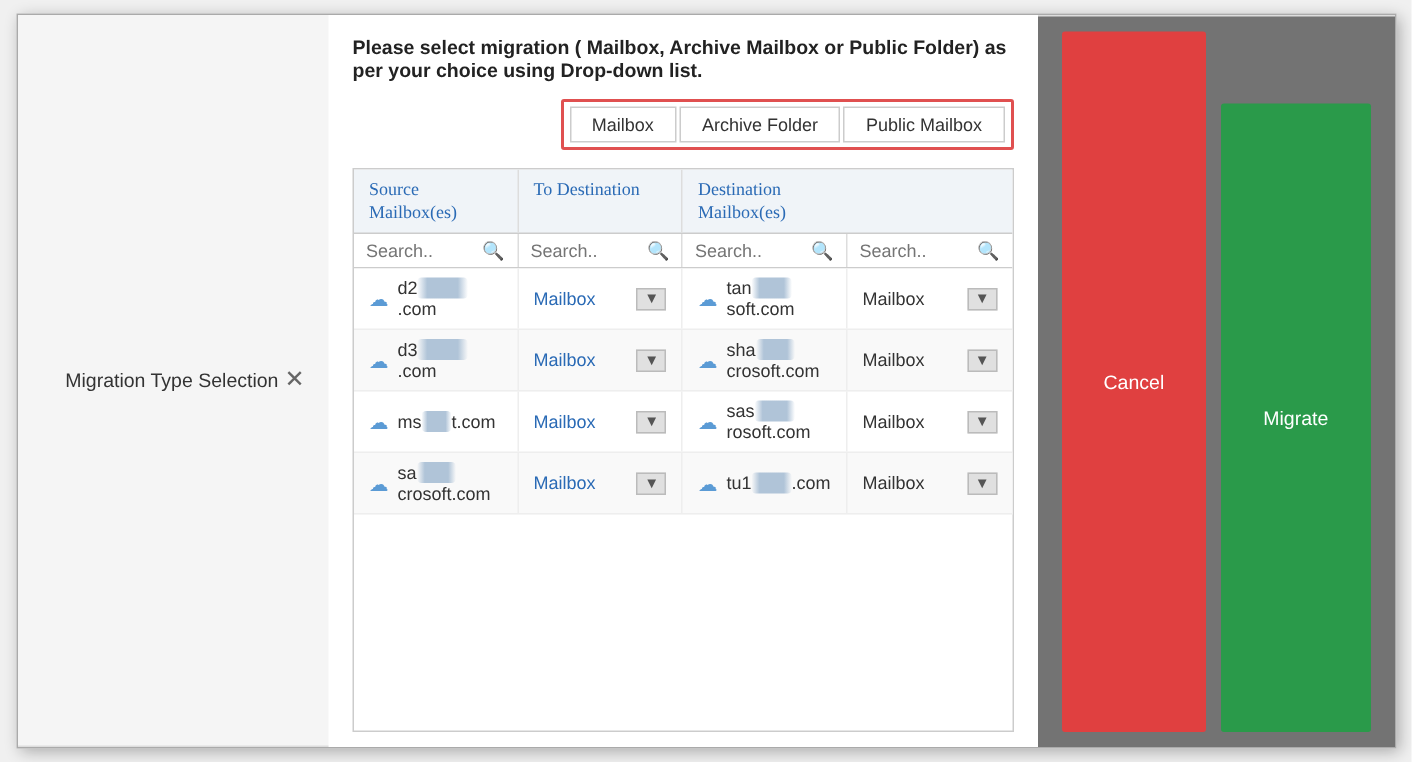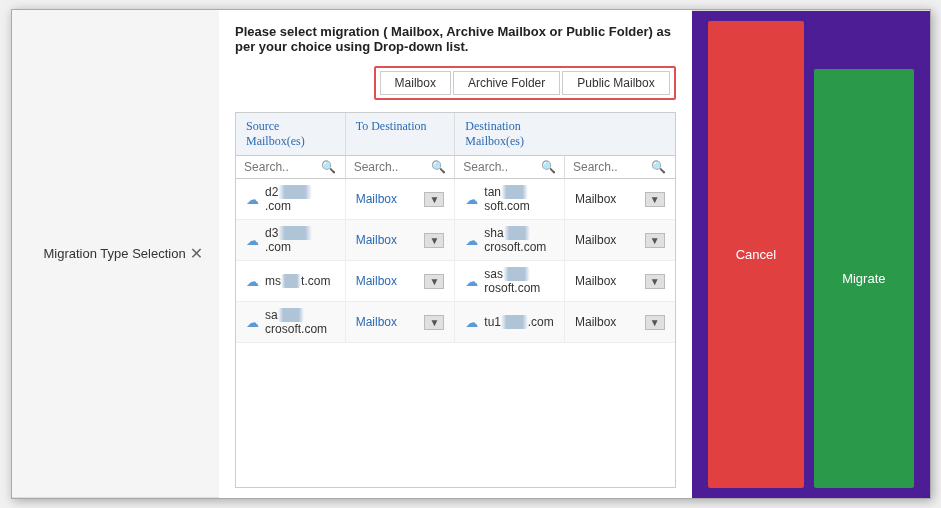--- a/index.html
+++ b/index.html
@@ -168,21 +168,21 @@
       color: transparent;
       user-select: none;
       font-size: 12px;
     }
     .dialog-footer {
       border-top: 1px solid #ddd;
       padding: 10px 16px;
       display: flex;
       justify-content: flex-end;
       gap: 10px;
-      background: #4c1d95;
+      background: #737373;
     }
     .btn-cancel {
       background: #e04040;
       color: #fff;
       border: none;
       padding: 7px 28px;
       font-size: 13px;
       cursor: pointer;
       border-radius: 2px;
     }

